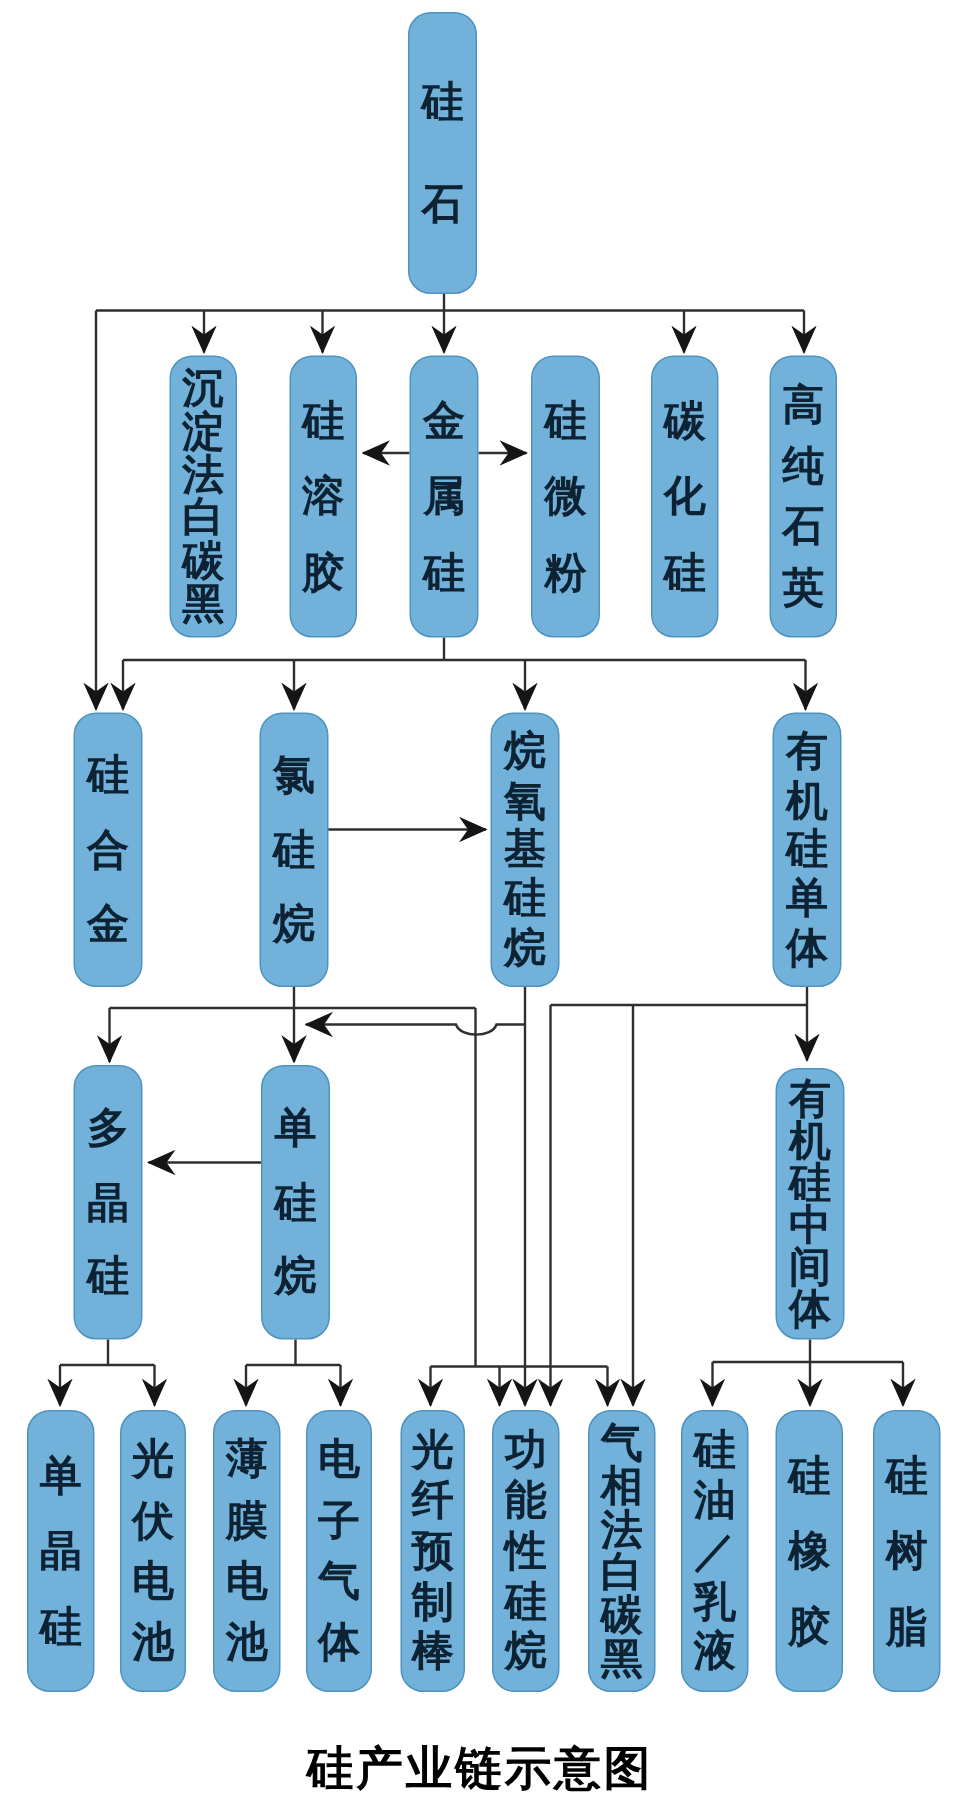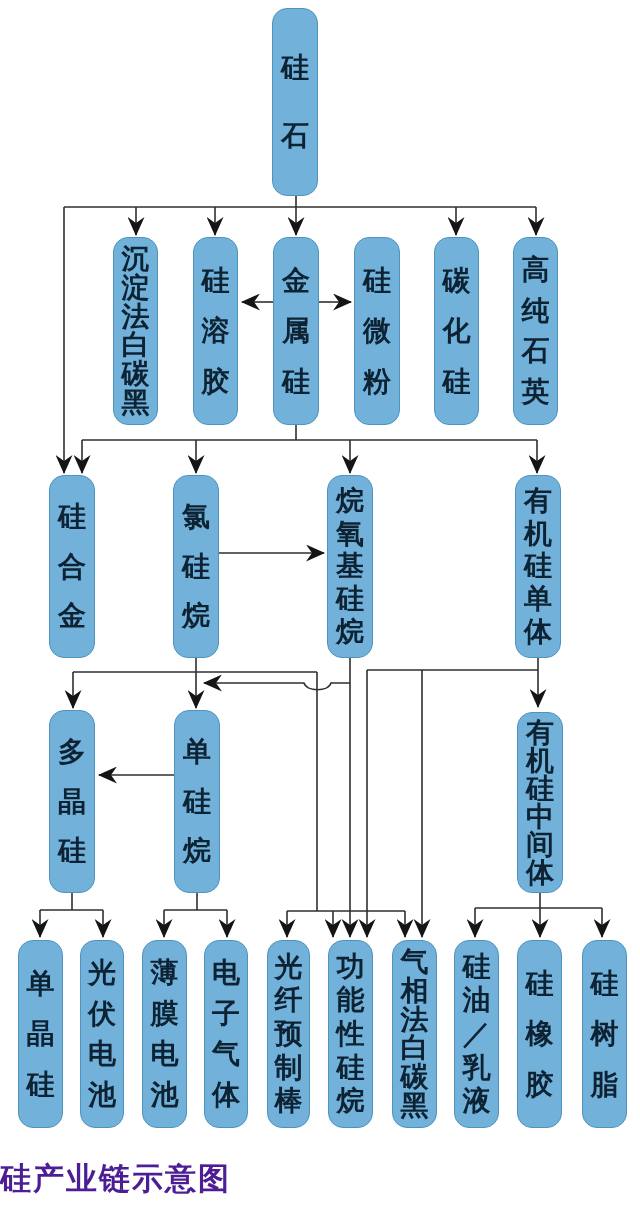--- a/index.html
+++ b/index.html
@@ -4,22 +4,22 @@
 <style>
   html,body{margin:0;padding:0;background:#ffffff;}
   #canvas{position:relative;width:640px;height:1209px;background:#ffffff;overflow:hidden;
           font-family:"DejaVu Sans",sans-serif;}
   #connectors{position:absolute;left:0;top:0;width:640px;height:1209px;pointer-events:none;}
   .node{position:absolute;background:#72B2DA;border:1.5px solid #4E93BE;border-radius:15px;
         box-sizing:border-box;display:flex;flex-direction:column;align-items:center;
         justify-content:space-evenly;color:#0D2233;font-size:28px;line-height:1;
         font-weight:600;padding:6px 0;}
   .vch{display:block;text-align:center;}
-  #diagram-title{position:absolute;left:0;top:1158px;width:640px;text-align:left;
-        font-size:31px;font-weight:bold;color:#4c1d95;letter-spacing:2px;}
+  #diagram-title{position:absolute;left:0;top:1158px;width:640px;text-align:center;
+        font-size:31px;font-weight:bold;color:#000000;letter-spacing:2px;}
 </style>
 </head>
 <body>
 
 <div id="canvas">
 
   <svg id="connectors" viewBox="0 0 640 1209" xmlns="http://www.w3.org/2000/svg">
     <defs>
       <marker id="arrow" markerUnits="userSpaceOnUse" markerWidth="19" markerHeight="17" viewBox="0 0 19 17" refX="18" refY="8.5" orient="auto">
         <path d="M0 0 L19 8.5 L0 17 L6 8.5 Z" fill="#151515"></path>

